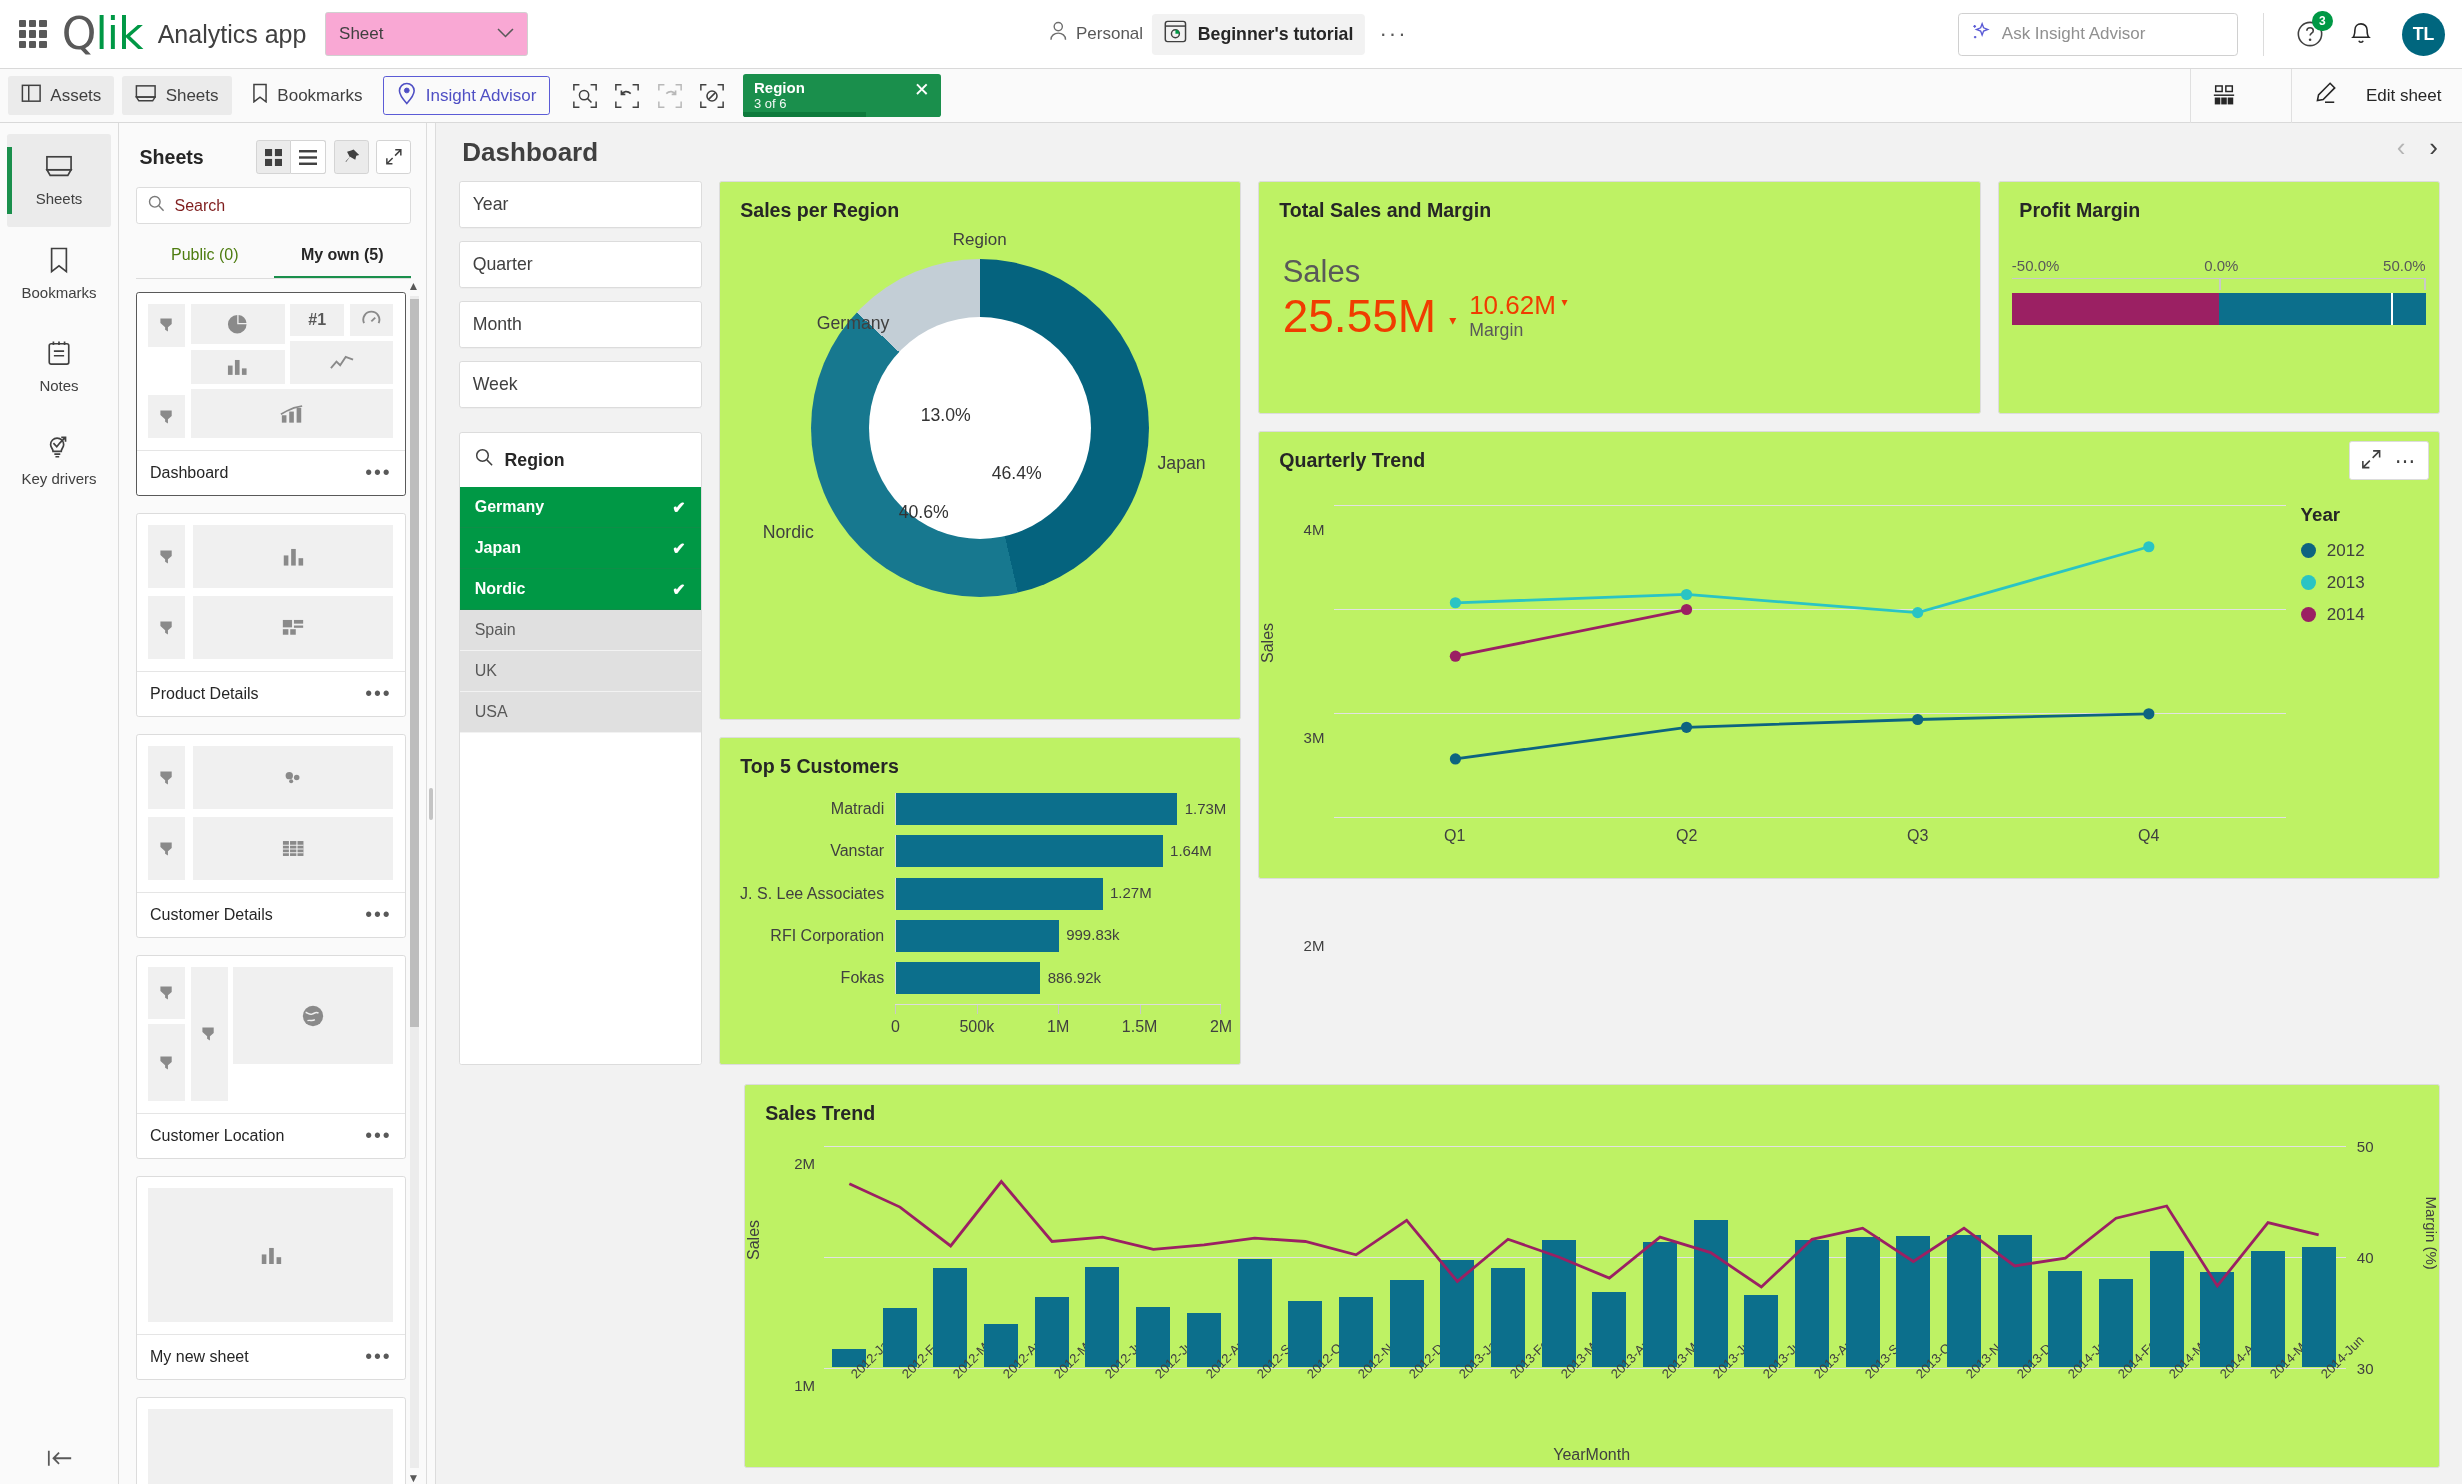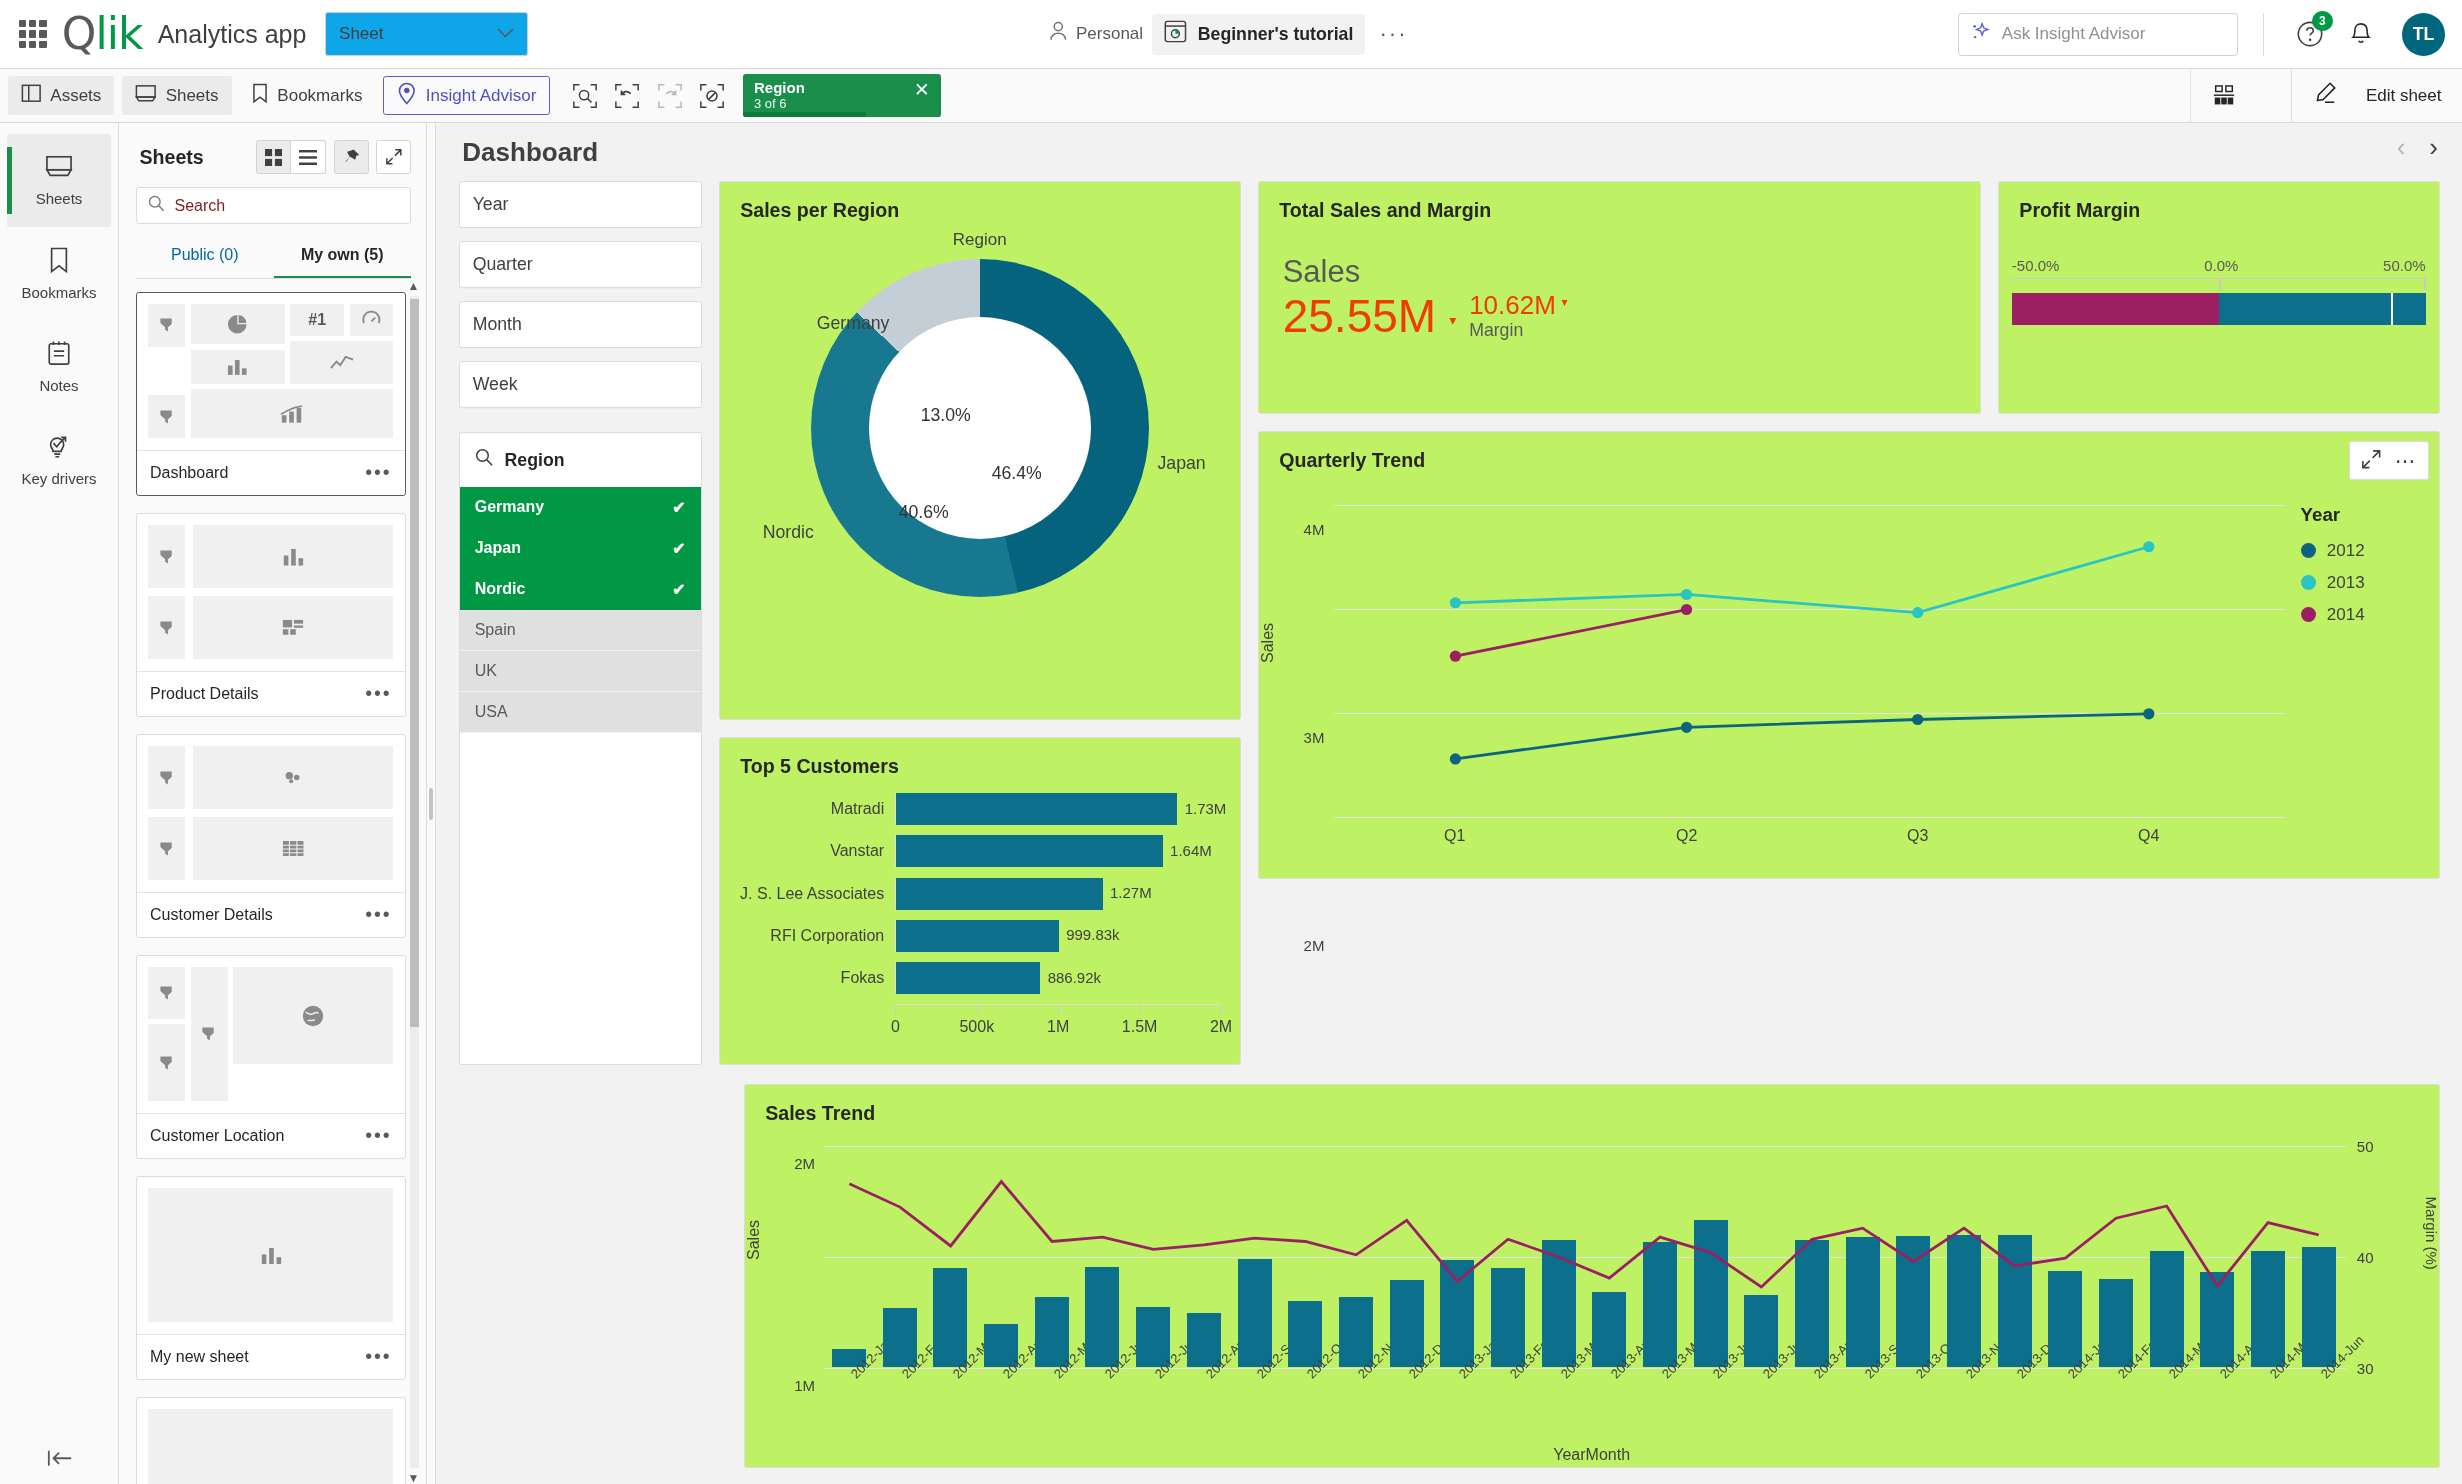--- a/index.html
+++ b/index.html
@@ -18,21 +18,21 @@
     display: grid; grid-template-columns: repeat(3,1fr); grid-template-rows: repeat(3,1fr);
     gap: 2.8px; cursor: pointer; }
   .waffle i { background: #595959; border-radius: 0.9px; display: block; }
   .qlik-logo { font-size: 44px; line-height: 44px; letter-spacing: -0.9px; color: #595959;
     font-family: "DejaVu Sans", sans-serif; font-weight: 400; margin-right: 15px; }
   .qlik-logo .g { color: #009845; }
   .app-title { font-size: 25px; color: #404040; margin-right: 18.7px; white-space: nowrap; }
   .sheet-select {
     width: 203px; height: 44px; border: 0.9px solid #d0d0d0; border-radius: 2.8px;
     display: flex; align-items: center; justify-content: space-between;
-    padding: 0 13px; font-size: 17px; color: #404040; cursor: pointer; background:#0ea5e9;
+    padding: 0 13px; font-size: 17px; color: #404040; cursor: pointer; background:#f9a8d4;
   }
   .chev { font-size: 12px; color: #6e6e6e; }
   .topbar-center { position: absolute; left: 50%; transform: translateX(-50%);
     display: flex; align-items: center; gap: 9.3px; }
   .tb-person { display:flex; align-items:center; gap:8.4px; font-size:17px; color:#595959; cursor:pointer;}
   .tb-tutorial { display:flex; align-items:center; gap:11.2px; font-size:17.7px; color:#262626;
     font-weight:600; background:#f2f2f2; padding:6.5px 11.2px; border-radius:3.7px; cursor:pointer;}
   .tb-dots { font-size: 22.4px; color:#595959; letter-spacing:1.9px; cursor:pointer; padding:0 5.6px;}
   .topbar-right { margin-left: auto; display: flex; align-items: center; gap: 8px; padding-right: 17px;}
   .insight-box { width: 280px; height: 43px; border: 0.9px solid #d0d0d0; border-radius: 3.7px;
@@ -89,21 +89,21 @@
     border:0.9px solid #d4d4d4; background:#fff; cursor:pointer;}
   .sp-btn.on { background:#ebebeb; }
   .sp-grp { display:flex; }
   .sp-grp .sp-btn:first-child { border-radius:2.8px 0 0 2.8px; }
   .sp-grp .sp-btn:last-child { border-radius:0 2.8px 2.8px 0; border-left:none; }
   .sp-btn.solo { border-radius:2.8px; margin-left:7.5px; }
   .sp-search { margin:5.6px 15px 0 17px; height:37px; border:0.9px solid #dcdcdc; border-radius:2.8px;
     background:#fff; display:flex; align-items:center; gap:9.3px; padding:0 11.2px; cursor:text;}
   .sp-search span { font-size:16px; color:#7f1d1d; }
   .sp-tabs { display:flex; margin:13px 15px 0 17px; border-bottom:0.9px solid #dcdcdc; }
-  .sp-tab { flex:1; text-align:center; font-size:16px; color:#0369a1; padding:9.3px 0 11.2px 0;
+  .sp-tab { flex:1; text-align:center; font-size:16px; color:#4d7c0f; padding:9.3px 0 11.2px 0;
     cursor:pointer; }
   .sp-tab.active { font-weight:700; border-bottom:2.8px solid #1a8f4c; color:#262626;}
   .sp-list { flex:1; overflow:hidden; padding:13px 20.5px 0 17px; position:relative;}
   .sheet-card { background:#fff; border:0.9px solid #dcdcdc; border-radius:2.8px; margin-bottom:17px; }
   .sheet-card.sel { border:1.9px solid #595959; }
   .sc-thumb { height:157px; padding:11.2px; display:flex; gap:5.6px; }
   .sc-name { border-top:0.9px solid #e5e5e5; height:45px; display:flex; align-items:center;
     justify-content:space-between; padding:0 13px; font-size:16px; color:#262626;}
   .sc-name .dots { color:#595959; font-size:19.6px; letter-spacing:1.9px; cursor:pointer;}
   .ph { background:#f0f0f0; display:flex; align-items:center; justify-content:center; }

